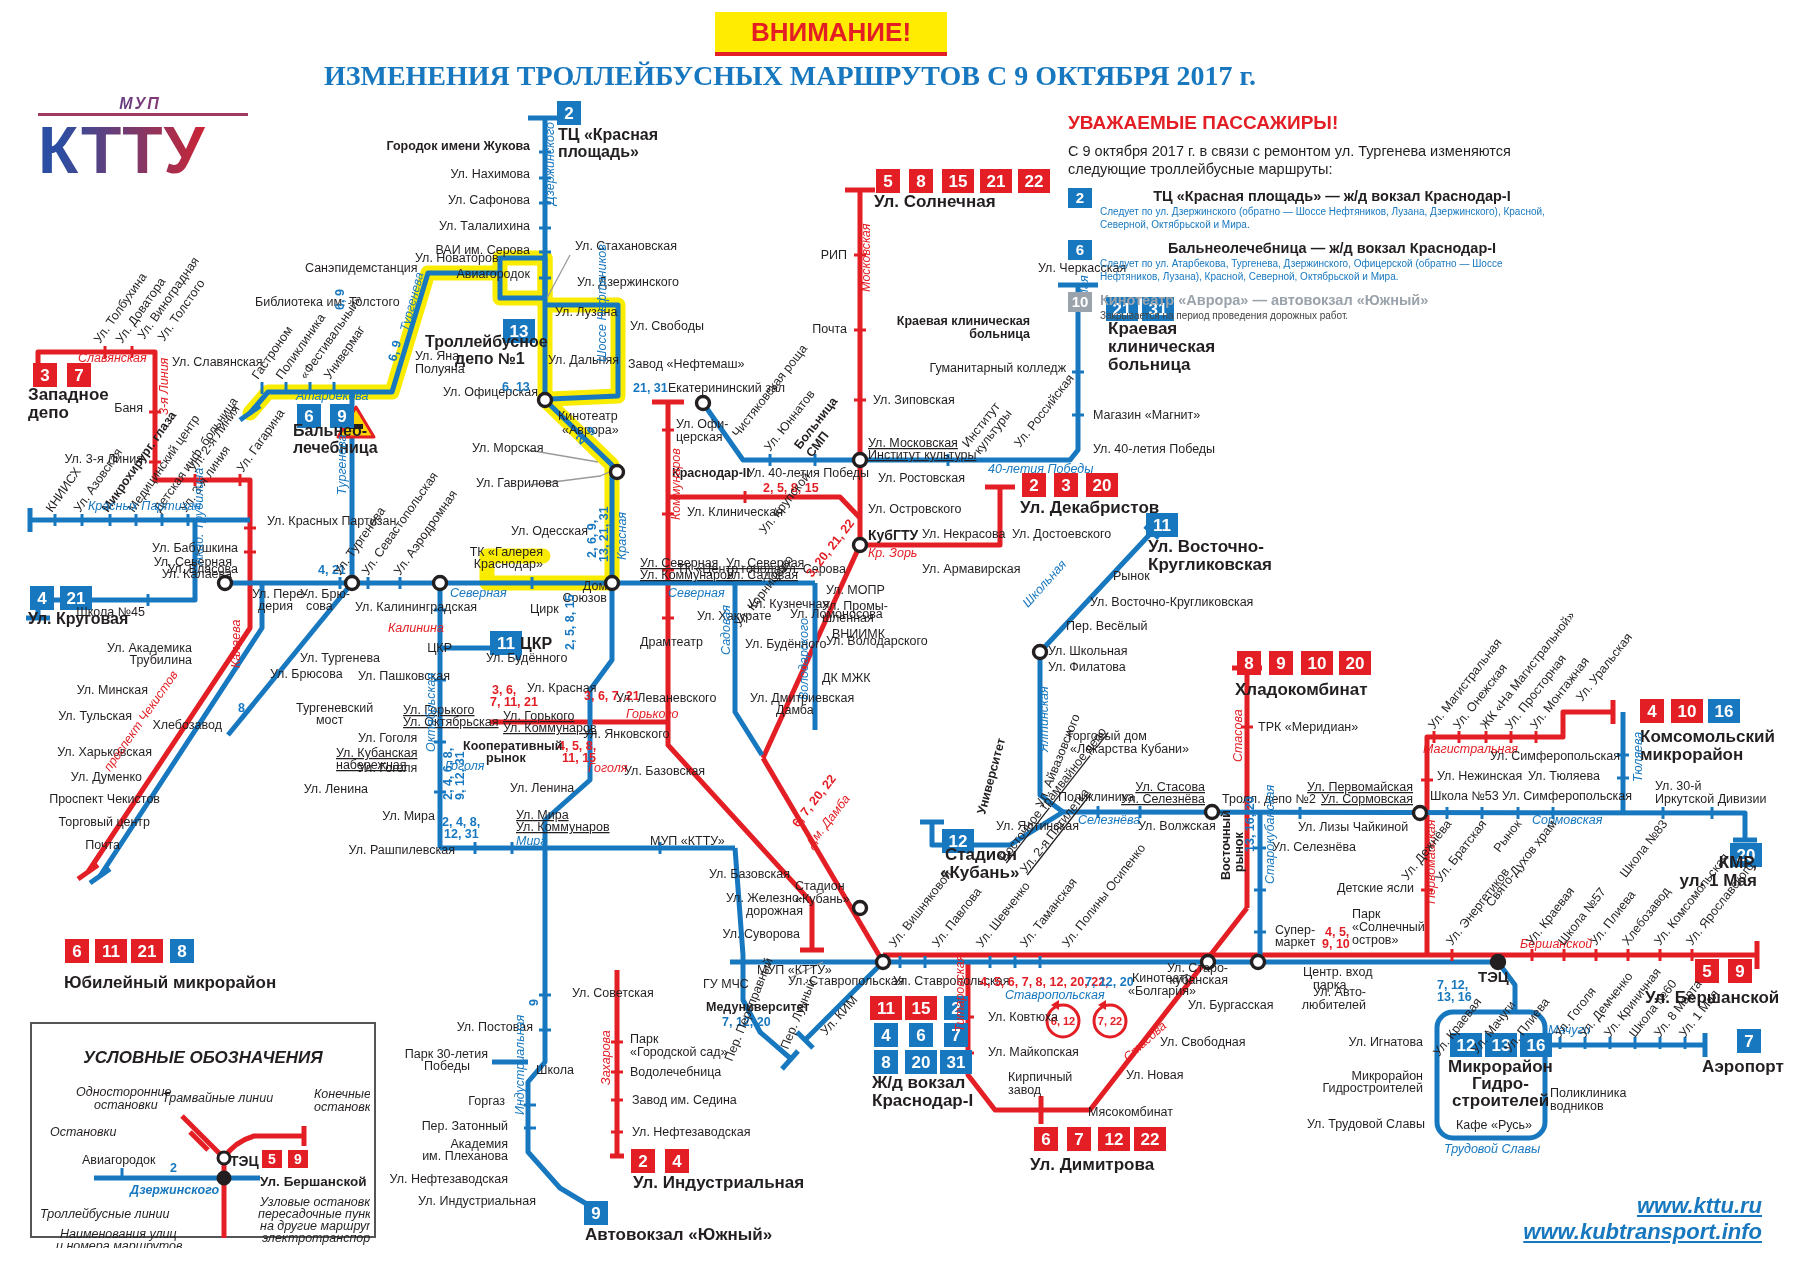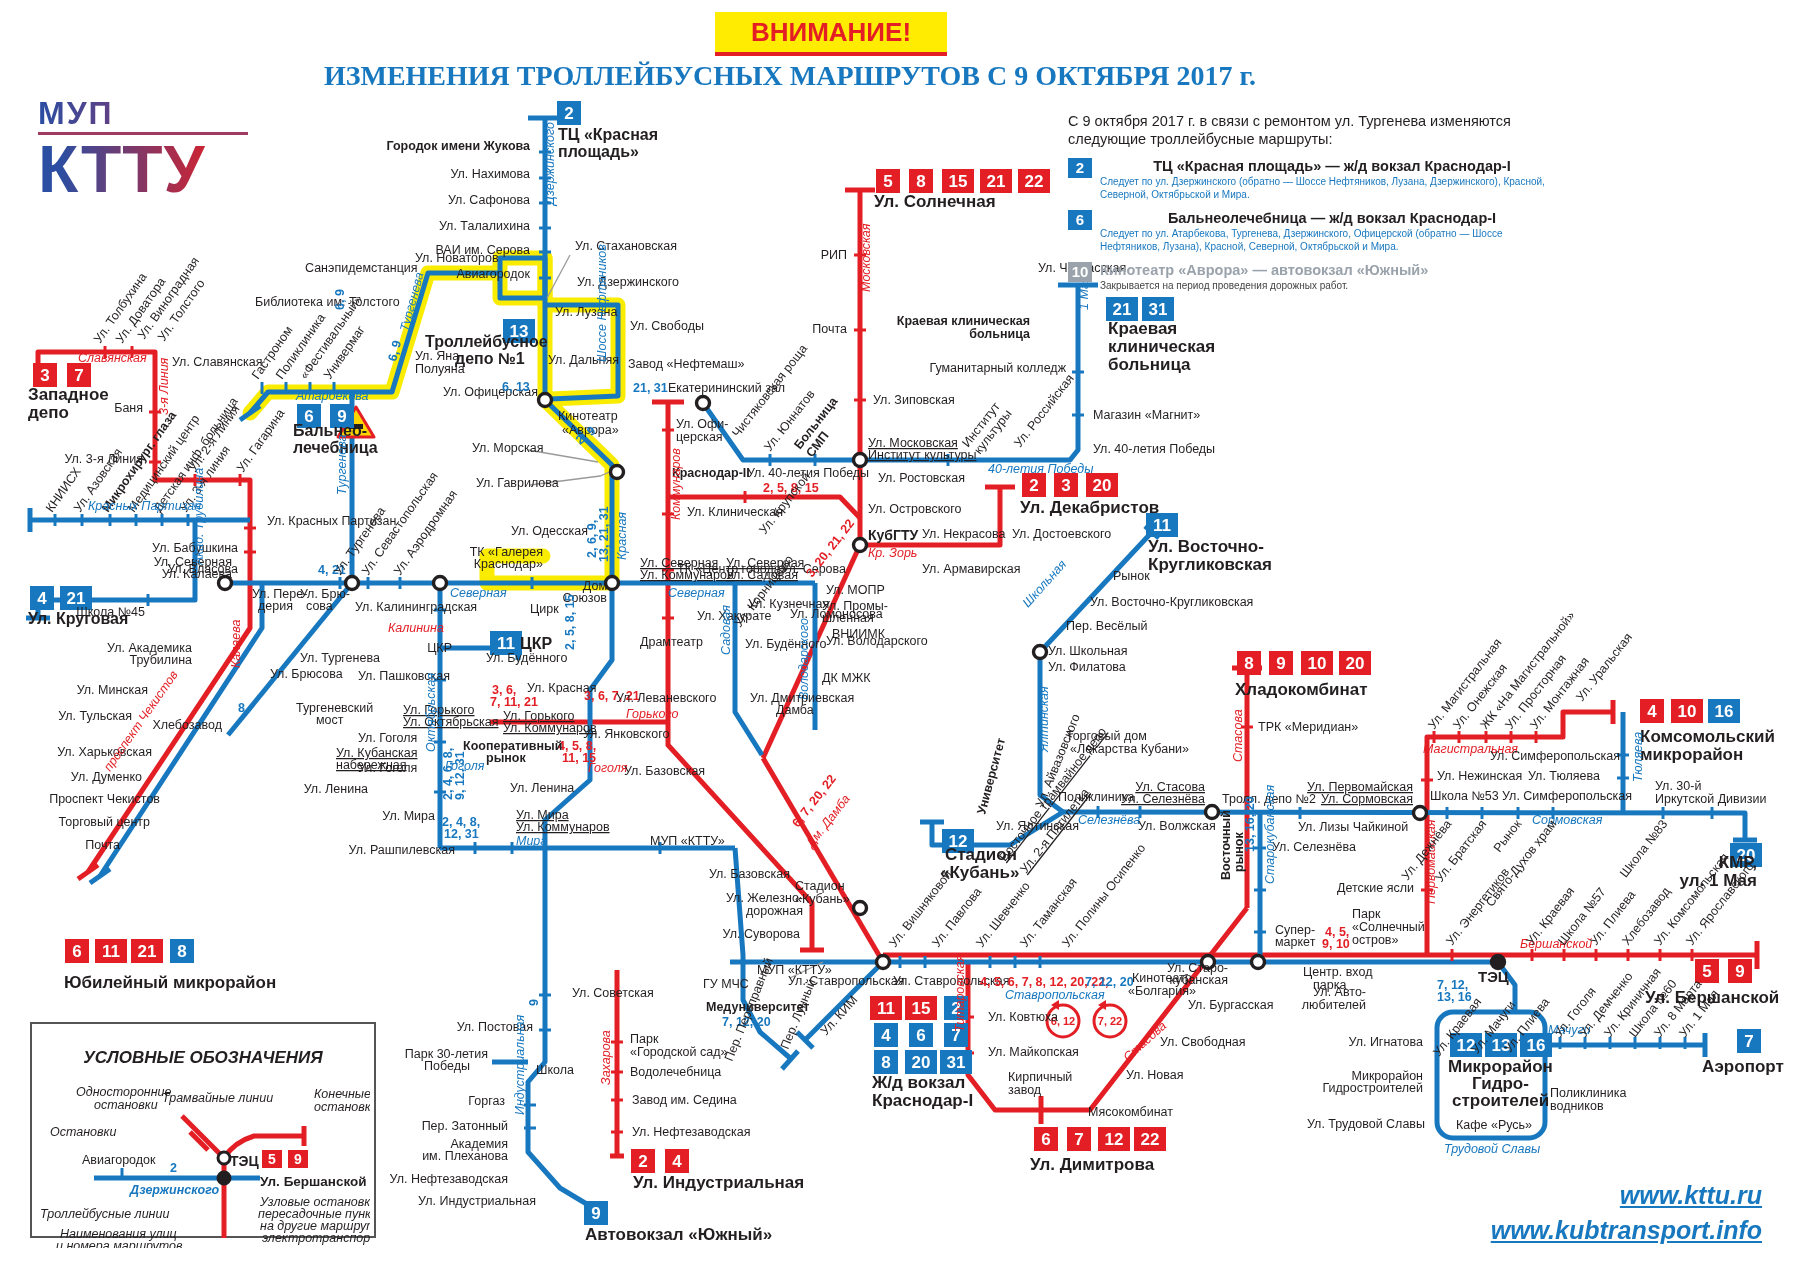--- a/index.html
+++ b/index.html
@@ -1,52 +1,53 @@
 <!DOCTYPE html>
 <html><head>
 <meta charset="utf-8">
 <style>
   html,body{margin:0;padding:0;background:#fff;}
   body{width:1800px;height:1273px;position:relative;font-family:"Liberation Sans",sans-serif;color:#231f20;overflow:hidden;}
   #map-svg{position:absolute;left:0;top:0;}
   .hdr{position:absolute;z-index:5;}
   #logo{left:38px;top:95px;width:210px;height:115px;}
-  #logo .l1{display:block;text-align:left;font-weight:bold;font-size:32px;letter-spacing:2px;
+  #logo .l1{display:block;text-align:center;font-style:italic;font-weight:bold;font-size:16px;letter-spacing:2px;
     background:linear-gradient(90deg,#2b4ea2,#c2274f);-webkit-background-clip:text;background-clip:text;color:transparent;
     border-bottom:3px solid #a03a63;padding-right:6px;}
   #logo .l2{display:block;font-weight:900;font-size:66px;letter-spacing:1px;line-height:1.05;
     background:linear-gradient(90deg,#2b4ea2 10%,#e31e24 90%);-webkit-background-clip:text;background-clip:text;color:transparent;}
   #attn{left:715px;top:12px;width:232px;height:40px;background:#ffec00;color:#e31e24;font-weight:bold;font-size:26px;
     text-align:center;line-height:40px;border-bottom:4px solid #e31e24;}
   #subtitle{left:0;top:60px;width:1580px;text-align:center;color:#1878bf;font-weight:bold;font-size:28px;font-family:Liberation Serif, serif;}
   #notice{position:absolute;left:1068px;top:112px;width:496px;z-index:5;}
   #notice .nh{color:#e31e24;font-weight:bold;font-size:19px;margin:0 0 8px 0;}
   #notice .ni{font-size:14.5px;line-height:1.25;margin-bottom:10px;}
   .nroute{display:flex;margin-bottom:9px;}
   .nbadge{flex:0 0 auto;width:24px;height:20px;color:#fff;font-weight:bold;font-size:15px;text-align:center;line-height:20px;margin-right:8px;}
   .nb-blue{background:#1878bf;} .nb-gray{background:#9aa3ab;}
   .nname{font-weight:bold;font-size:14.5px;text-align:center;}
   .nnote{color:#1878bf;font-size:10px;line-height:1.25;margin-top:2px;}
   .nnote.gray{color:#444;}
   #legend{position:absolute;left:30px;top:1022px;width:342px;height:212px;border:2px solid #555;z-index:5;}
   #legend .lt{text-align:center;font-weight:bold;font-style:italic;font-size:17px;margin-top:24px;}
   #footer{position:absolute;right:38px;bottom:28px;text-align:right;z-index:5;}
-  #footer a{display:block;color:#1878bf;font-weight:bold;font-style:italic;font-size:25px;text-decoration:underline;margin-top:6px;}
+  #footer a{display:block;color:#1878bf;font-weight:bold;font-style:italic;font-size:22px;text-decoration:underline;margin-top:0;}
 </style>
 </head>
 <body>
 
 <div class="hdr" id="logo">
   <span class="l1">МУП</span>
   <span class="l2">КТТУ</span>
 </div>
 <div class="hdr" id="attn">ВНИМАНИЕ!</div>
 <div class="hdr" id="subtitle">ИЗМЕНЕНИЯ ТРОЛЛЕЙБУСНЫХ МАРШРУТОВ С 9 ОКТЯБРЯ 2017 г.</div>
 
 <div id="notice">
+  <div class="nh">УВАЖАЕМЫЕ ПАССАЖИРЫ!</div>
   <div class="ni">С 9 октября 2017 г. в связи с ремонтом ул. Тургенева изменяются следующие троллейбусные маршруты:</div>
   <div class="nroute">
     <div class="nbadge nb-blue">2</div>
     <div>
         <div class="nname">ТЦ «Красная площадь» — ж/д вокзал Краснодар-I</div>
       <div class="nnote">Следует по ул. Дзержинского (обратно — Шоссе Нефтяников, Лузана, Дзержинского), Красной, Северной, Октябрьской и Мира.</div>
       </div>
   </div>
   <div class="nroute">
     <div class="nbadge nb-blue">6</div>

